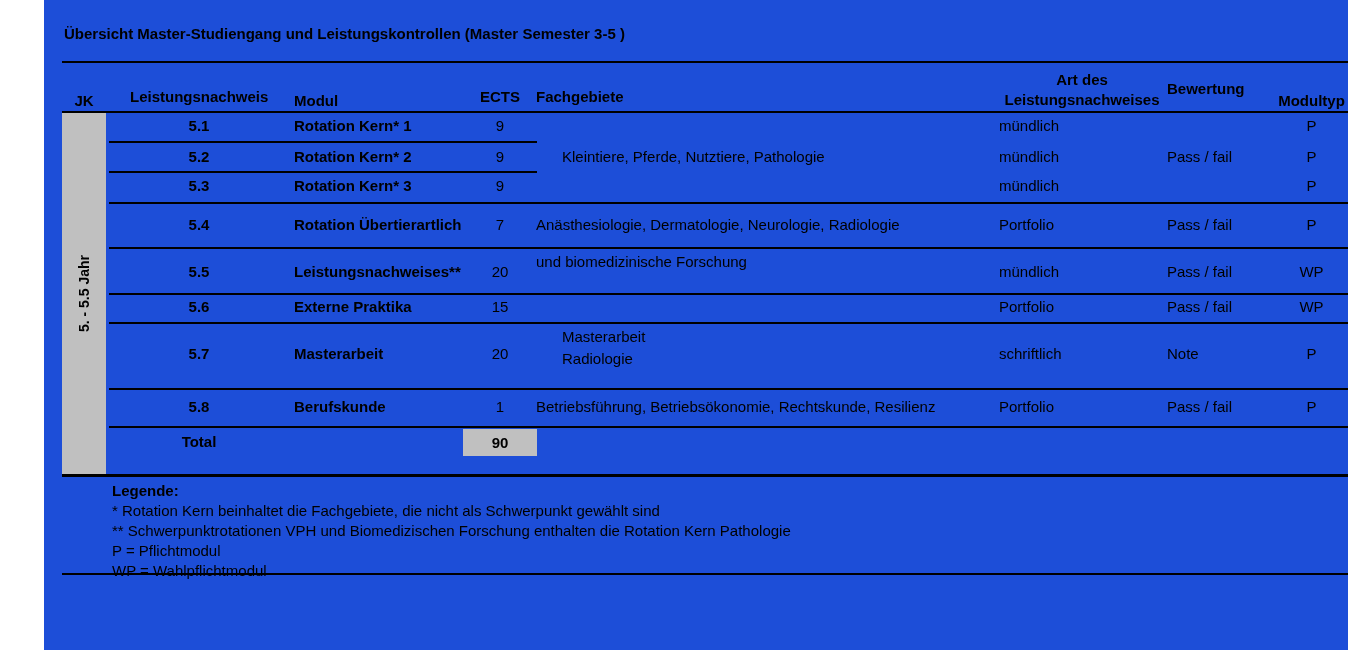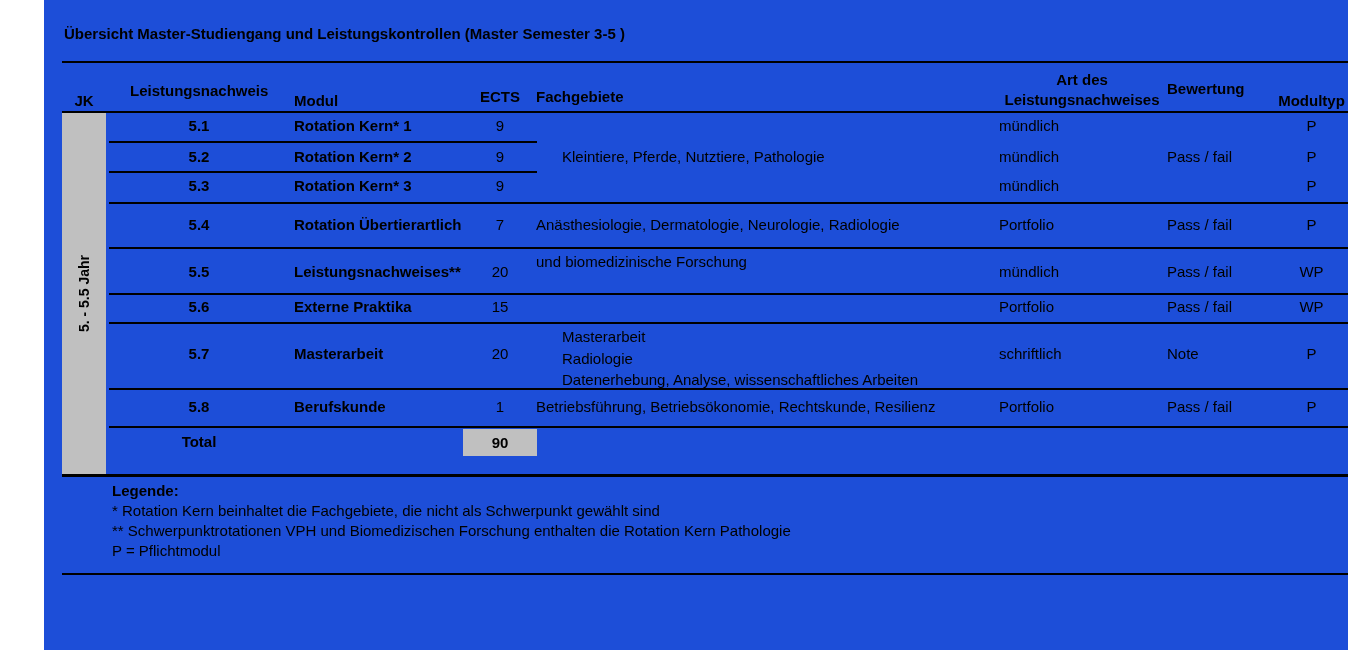--- a/index.html
+++ b/index.html
@@ -56,21 +56,21 @@
   <div class="hline" style="left:65px;top:388px;width:1253px;"></div>
   <div class="hline" style="left:65px;top:426px;width:1253px;"></div>
   <div class="hline thick" style="left:18px;top:474px;width:1300px;"></div>
   <div class="hline" style="left:18px;top:573px;width:1300px;"></div>
 
   <div class="jkbar" style="background:#c0c0c0;">
     <span>5. - 5.5 Jahr</span>
   </div>
 
   <div class="hdr" style="left:18px;top:92px;width:44px;text-align:center;">JK</div>
-  <div class="hdr" style="left:86px;top:82px;">Leistungsnachweis</div>
+  <div class="hdr" style="left:86px;top:88px;">Leistungsnachweis</div>
   <div class="hdr" style="left:250px;top:92px;">Modul</div>
   <div class="hdr" style="left:419px;top:88px;width:74px;text-align:center;">ECTS</div>
   <div class="hdr" style="left:492px;top:88px;">Fachgebiete</div>
   <div class="hdr" style="left:945px;top:70px;width:186px;text-align:center;line-height:20px;">
     <div>Art des</div>
     <div>Leistungsnachweises</div>
   </div>
   <div class="hdr" style="left:1123px;top:80px;">Bewertung</div>
   <div class="hdr" style="left:1230px;top:92px;width:75px;text-align:center;">Modultyp</div>
 
@@ -119,21 +119,20 @@
   <div class="cell c-art" style="top:298px;">Portfolio</div>
   <div class="cell c-bew" style="top:298px;">Pass / fail</div>
   <div class="cell c-typ" style="top:298px;">WP</div>
 
   <div class="cell c-nr" style="top:345px;">5.7</div>
   <div class="cell c-modul" style="top:345px;">Masterarbeit</div>
   <div class="cell c-ects" style="top:345px;">20</div>
   <div class="cell c-fach-ind cell ml21" style="top:326px;left:518px;position:absolute;">
     <div>Masterarbeit</div>
     <div>Radiologie</div>
-    <div>Datenerhebung, Analyse, wissenschaftliches Arbeiten</div>
   </div>
   <div class="cell c-art" style="top:345px;">schriftlich</div>
   <div class="cell c-bew" style="top:345px;">Note</div>
   <div class="cell c-typ" style="top:345px;">P</div>
 
   <div class="cell c-nr" style="top:398px;">5.8</div>
   <div class="cell c-modul" style="top:398px;">Berufskunde</div>
   <div class="cell c-ects" style="top:398px;">1</div>
   <div class="cell c-fach" style="top:398px;">Betriebsführung, Betriebsökonomie, Rechtskunde, Resilienz</div>
   <div class="cell c-art" style="top:398px;">Portfolio</div>
@@ -143,15 +142,16 @@
   <div class="cell c-nr" style="top:433px;">Total</div>
   <div class="totalbox" style="background:#c0c0c0;">
     <span>90</span>
   </div>
 
   <div class="legend">
     <div class="lt">Legende:</div>
     <div>* Rotation Kern beinhaltet die Fachgebiete, die nicht als Schwerpunkt gewählt sind</div>
     <div>** Schwerpunktrotationen VPH und Biomedizischen Forschung enthalten die Rotation Kern Pathologie</div>
     <div>P = Pflichtmodul</div>
+    <div>WP = Wahlpflichtmodul</div>
   </div>
 
 </div>
 
 </body></html>

